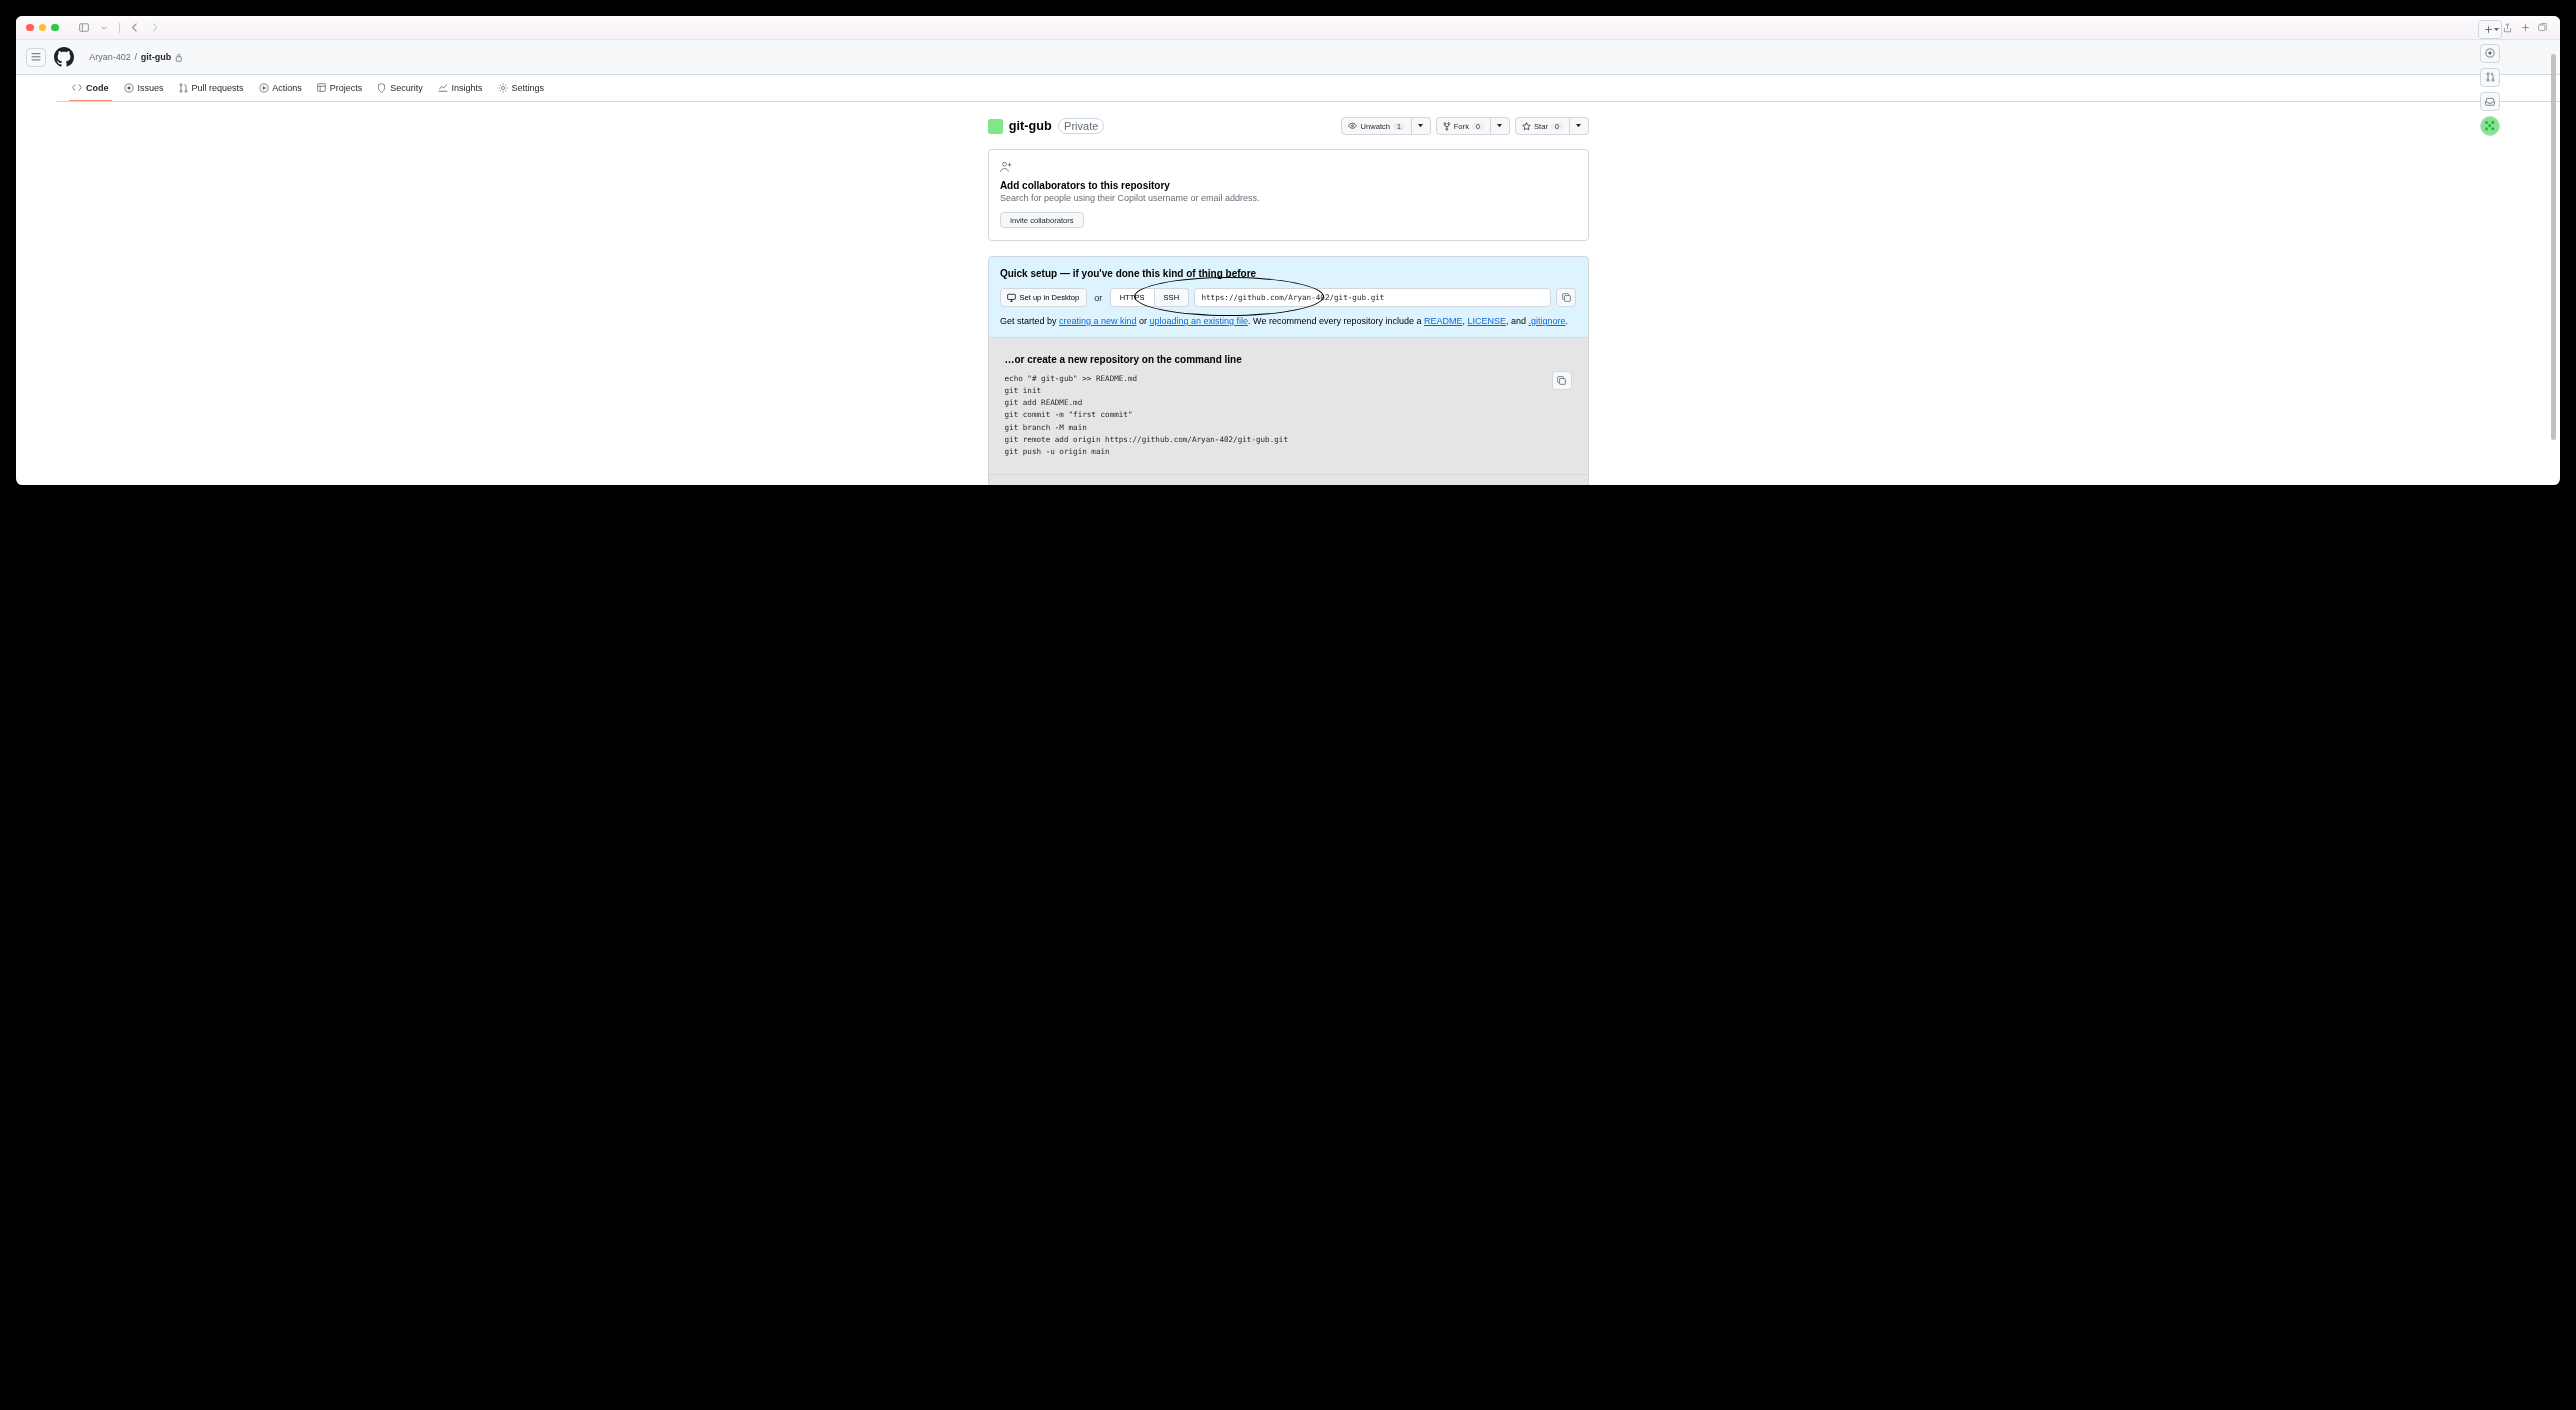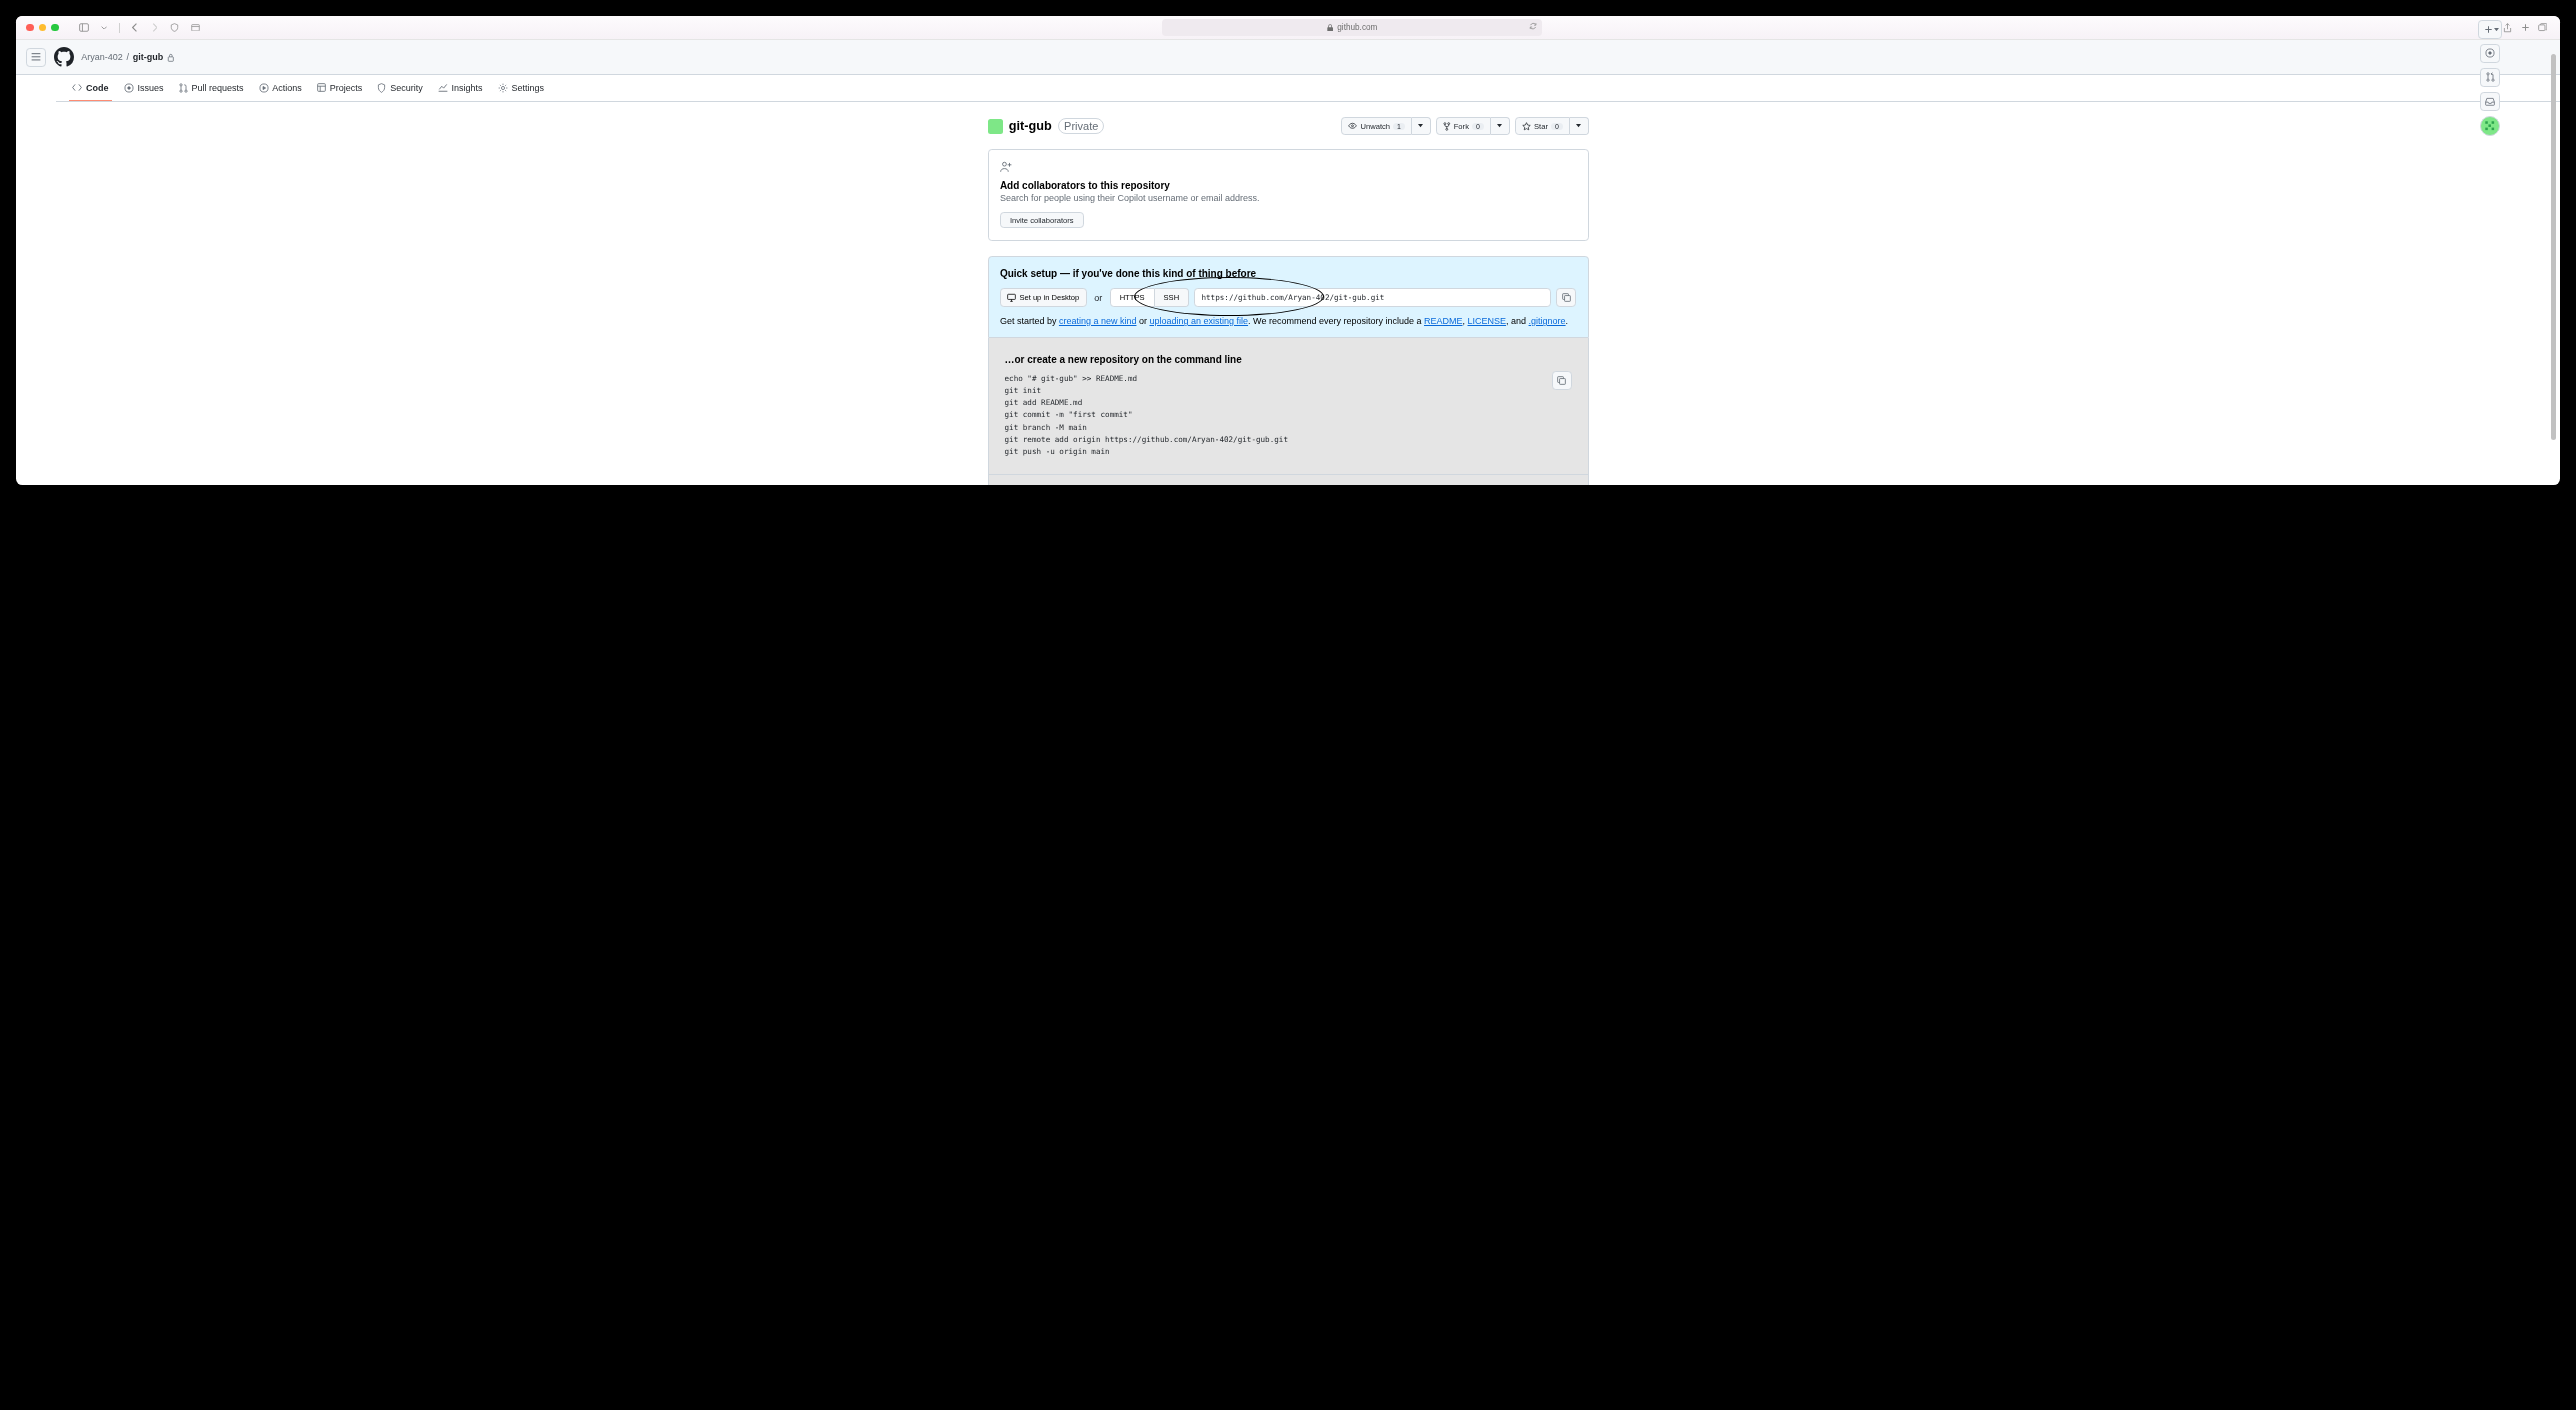--- a/index.html
+++ b/index.html
@@ -9,21 +9,21 @@
 .traffic { display:flex; gap:5px; }
 .dot { width:7.6px; height:7.6px; border-radius:50%; }
 .red{background:#ff5f57}.yellow{background:#febc2e}.green{background:#28c840}
 .tb-btn { width:15px; height:15px; display:flex; align-items:center; justify-content:center; color:#8e8e8e; border-radius:2.5px; }
 .tb-sep { width:0.6px; height:10px; background:#d0d0d0; margin:0 2.5px; }
 .addr { flex:1; display:flex; align-items:center; justify-content:center; gap:3.8px; max-width:380px; margin:0 auto; background:#efeaef; border-radius:3.8px; height:16.5px; color:#6e6e6e; font-size:8.2px; position:relative; }
 .addr .refresh { position:absolute; right:5px; color:#8e8e8e; }
 .tb-right { display:flex; gap:2.5px; margin-left:auto; }
 .gh-header { height:35px; border-bottom:0.6px solid #d0d7de; display:flex; align-items:center; padding:0 10px; gap:7.6px; background:#f6f8fa; }
 .gh-logo { width:20px; height:20px; }
-.breadcrumb { font-size:9px; color:#656d76; display:flex; align-items:center; gap:3.8px; }
+.breadcrumb { font-size:9px; color:#656d76; display:flex; align-items:center; gap:3.8px;margin-left:8px; }
 .breadcrumb .sep { color:#656d76; }
 .breadcrumb .repo { color:#1f2328; font-weight:600; }
 .lock-icon { color:#656d76; }
 .gh-header-right { margin-left:auto; display:flex; align-items:center; gap:5px;flex-direction:column; }
 .search-box { display:flex; align-items:center; gap:3.8px; border:0.6px solid #d0d7de; border-radius:3.8px; padding:2.5px 6.3px; width:120px; height:19px; color:#656d76; font-size:9px; background:#f6f8fa; }
 .kbd { border:0.6px solid #d0d7de; border-radius:1.9px; padding:0 2.5px; font-size:7px; background:#fff; }
 .icon-btn { width:20px; height:19px; border:0.6px solid #d0d7de; border-radius:3.8px; display:flex; align-items:center; justify-content:center; color:#656d76; background:#f6f8fa; }
 .icon-btn.plus { width:auto; padding:0 2.5px 0 5px; gap:1.3px; }
 .avatar { width:20px; height:20px; border-radius:50%; background:#7ee787; border:0.6px solid #d0d7de; display:flex; align-items:center; justify-content:center; }
 .gh-tabs { height:27px; border-bottom:0.6px solid #d0d7de; display:flex; align-items:center; padding:0 10px; gap:2.5px; background:#fff;margin-left:40px; }
@@ -99,43 +99,20 @@
     <div class="tb-btn">
         <svg width="5.7" height="9" viewBox="0 0 9 14" fill="none" stroke="currentColor" stroke-width="1.8">
           <path d="M7 1L1 7l6 6"></path>
         </svg>
       </div>
     <div class="tb-btn" style="color:#cfcfcf">
         <svg width="5.7" height="9" viewBox="0 0 9 14" fill="none" stroke="currentColor" stroke-width="1.8">
           <path d="M2 1l6 6-6 6"></path>
         </svg>
       </div>
-    <div style="flex:1; display:flex; justify-content:center; align-items:center; gap:6.3px;">
-      <div class="tb-btn">
-          <svg width="9" height="9" viewBox="0 0 14 14" fill="none" stroke="currentColor" stroke-width="1.2">
-            <path d="M7 1l5 2v4c0 3-2 5-5 6-3-1-5-3-5-6V3l5-2z"></path>
-          </svg>
-        </div>
-      <div class="tb-btn">
-          <svg width="9" height="7.6" viewBox="0 0 14 12" fill="none" stroke="currentColor" stroke-width="1.2">
-            <rect x="1" y="1" width="12" height="10" rx="1"></rect>
-            <line x1="1" y1="4" x2="13" y2="4"></line>
-          </svg>
-        </div>
-      <div class="addr">
-        <svg width="6.3" height="7.6" viewBox="0 0 10 12" fill="currentColor">
-            <path d="M2 5V3.5a3 3 0 016 0V5h.5a1 1 0 011 1v5a1 1 0 01-1 1h-7a1 1 0 01-1-1V6a1 1 0 011-1H2zm1.2 0h3.6V3.5a1.8 1.8 0 00-3.6 0V5z"></path>
-          </svg>
-        <span>github.com</span>
-        <span class="refresh"><svg width="8.2" height="8.2" viewBox="0 0 13 13" fill="none" stroke="currentColor" stroke-width="1.3">
-              <path d="M11 2v3h-3M2 11V8h3"></path>
-              <path d="M2.5 5a5 5 0 018-1.5M10.5 8a5 5 0 01-8 1.5"></path>
-            </svg></span>
-      </div>
-    </div>
     <div class="tb-right">
       <div class="tb-btn">
           <svg width="9" height="10" viewBox="0 0 14 16" fill="none" stroke="currentColor" stroke-width="1.3">
             <path d="M7 1v9M4 4l3-3 3 3M2 8v6h10V8"></path>
           </svg>
         </div>
       <div class="tb-btn">
           <svg width="9" height="9" viewBox="0 0 14 14" fill="none" stroke="currentColor" stroke-width="1.6">
             <path d="M7 2v10M2 7h10"></path>
           </svg>

